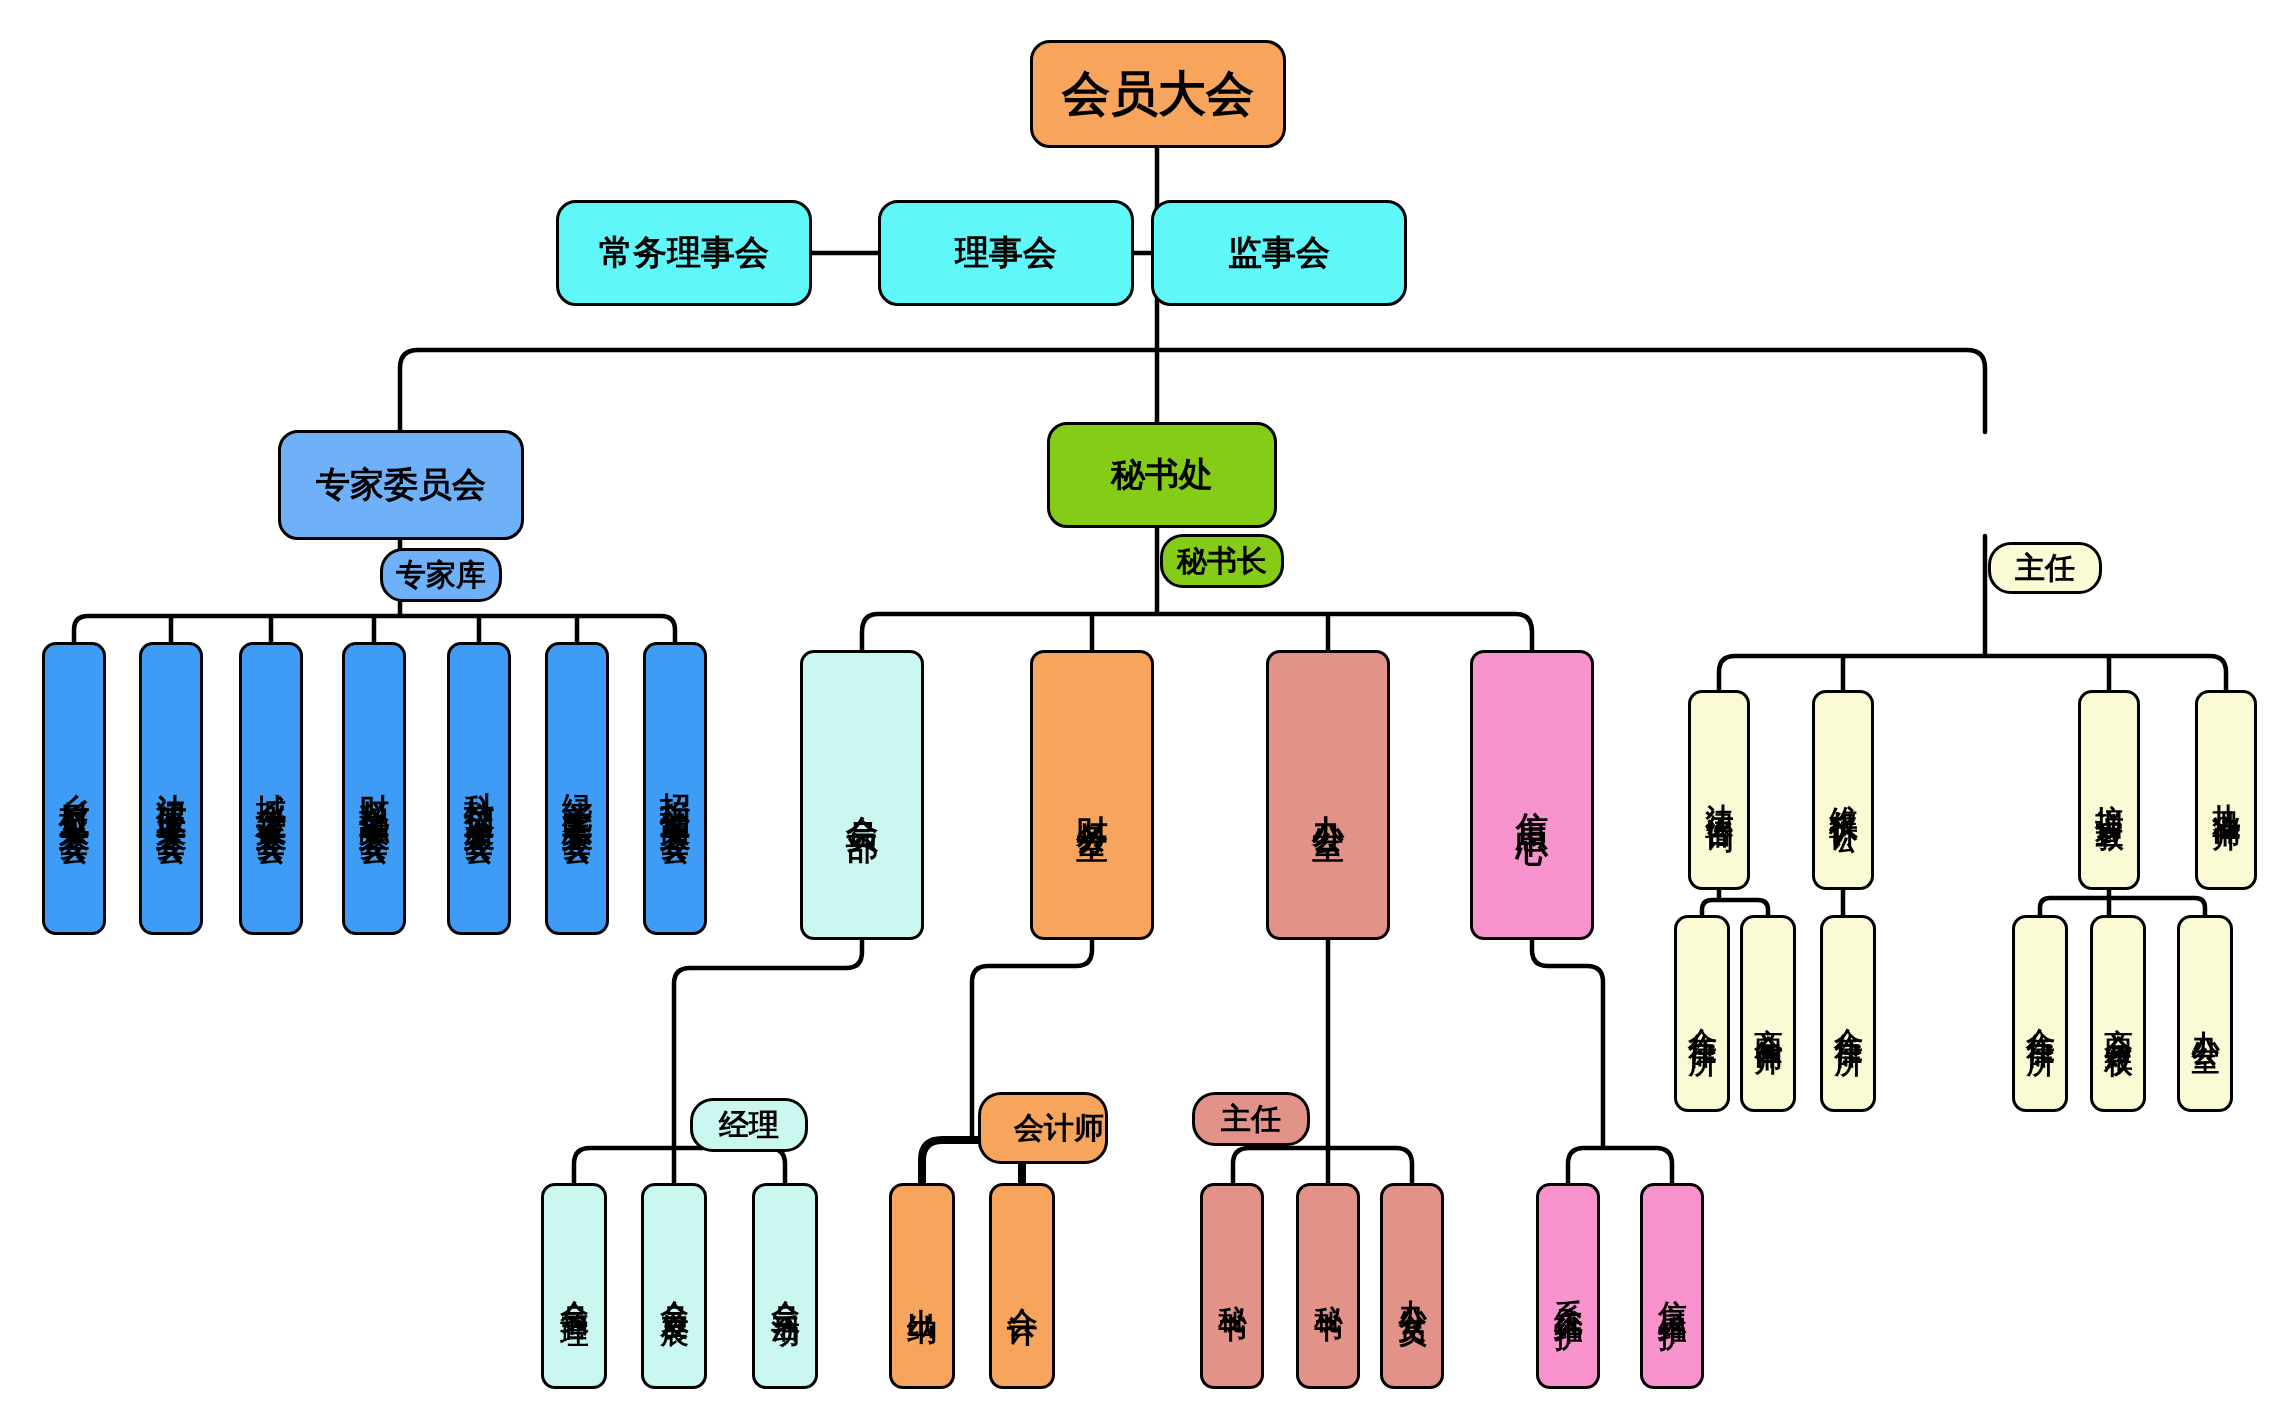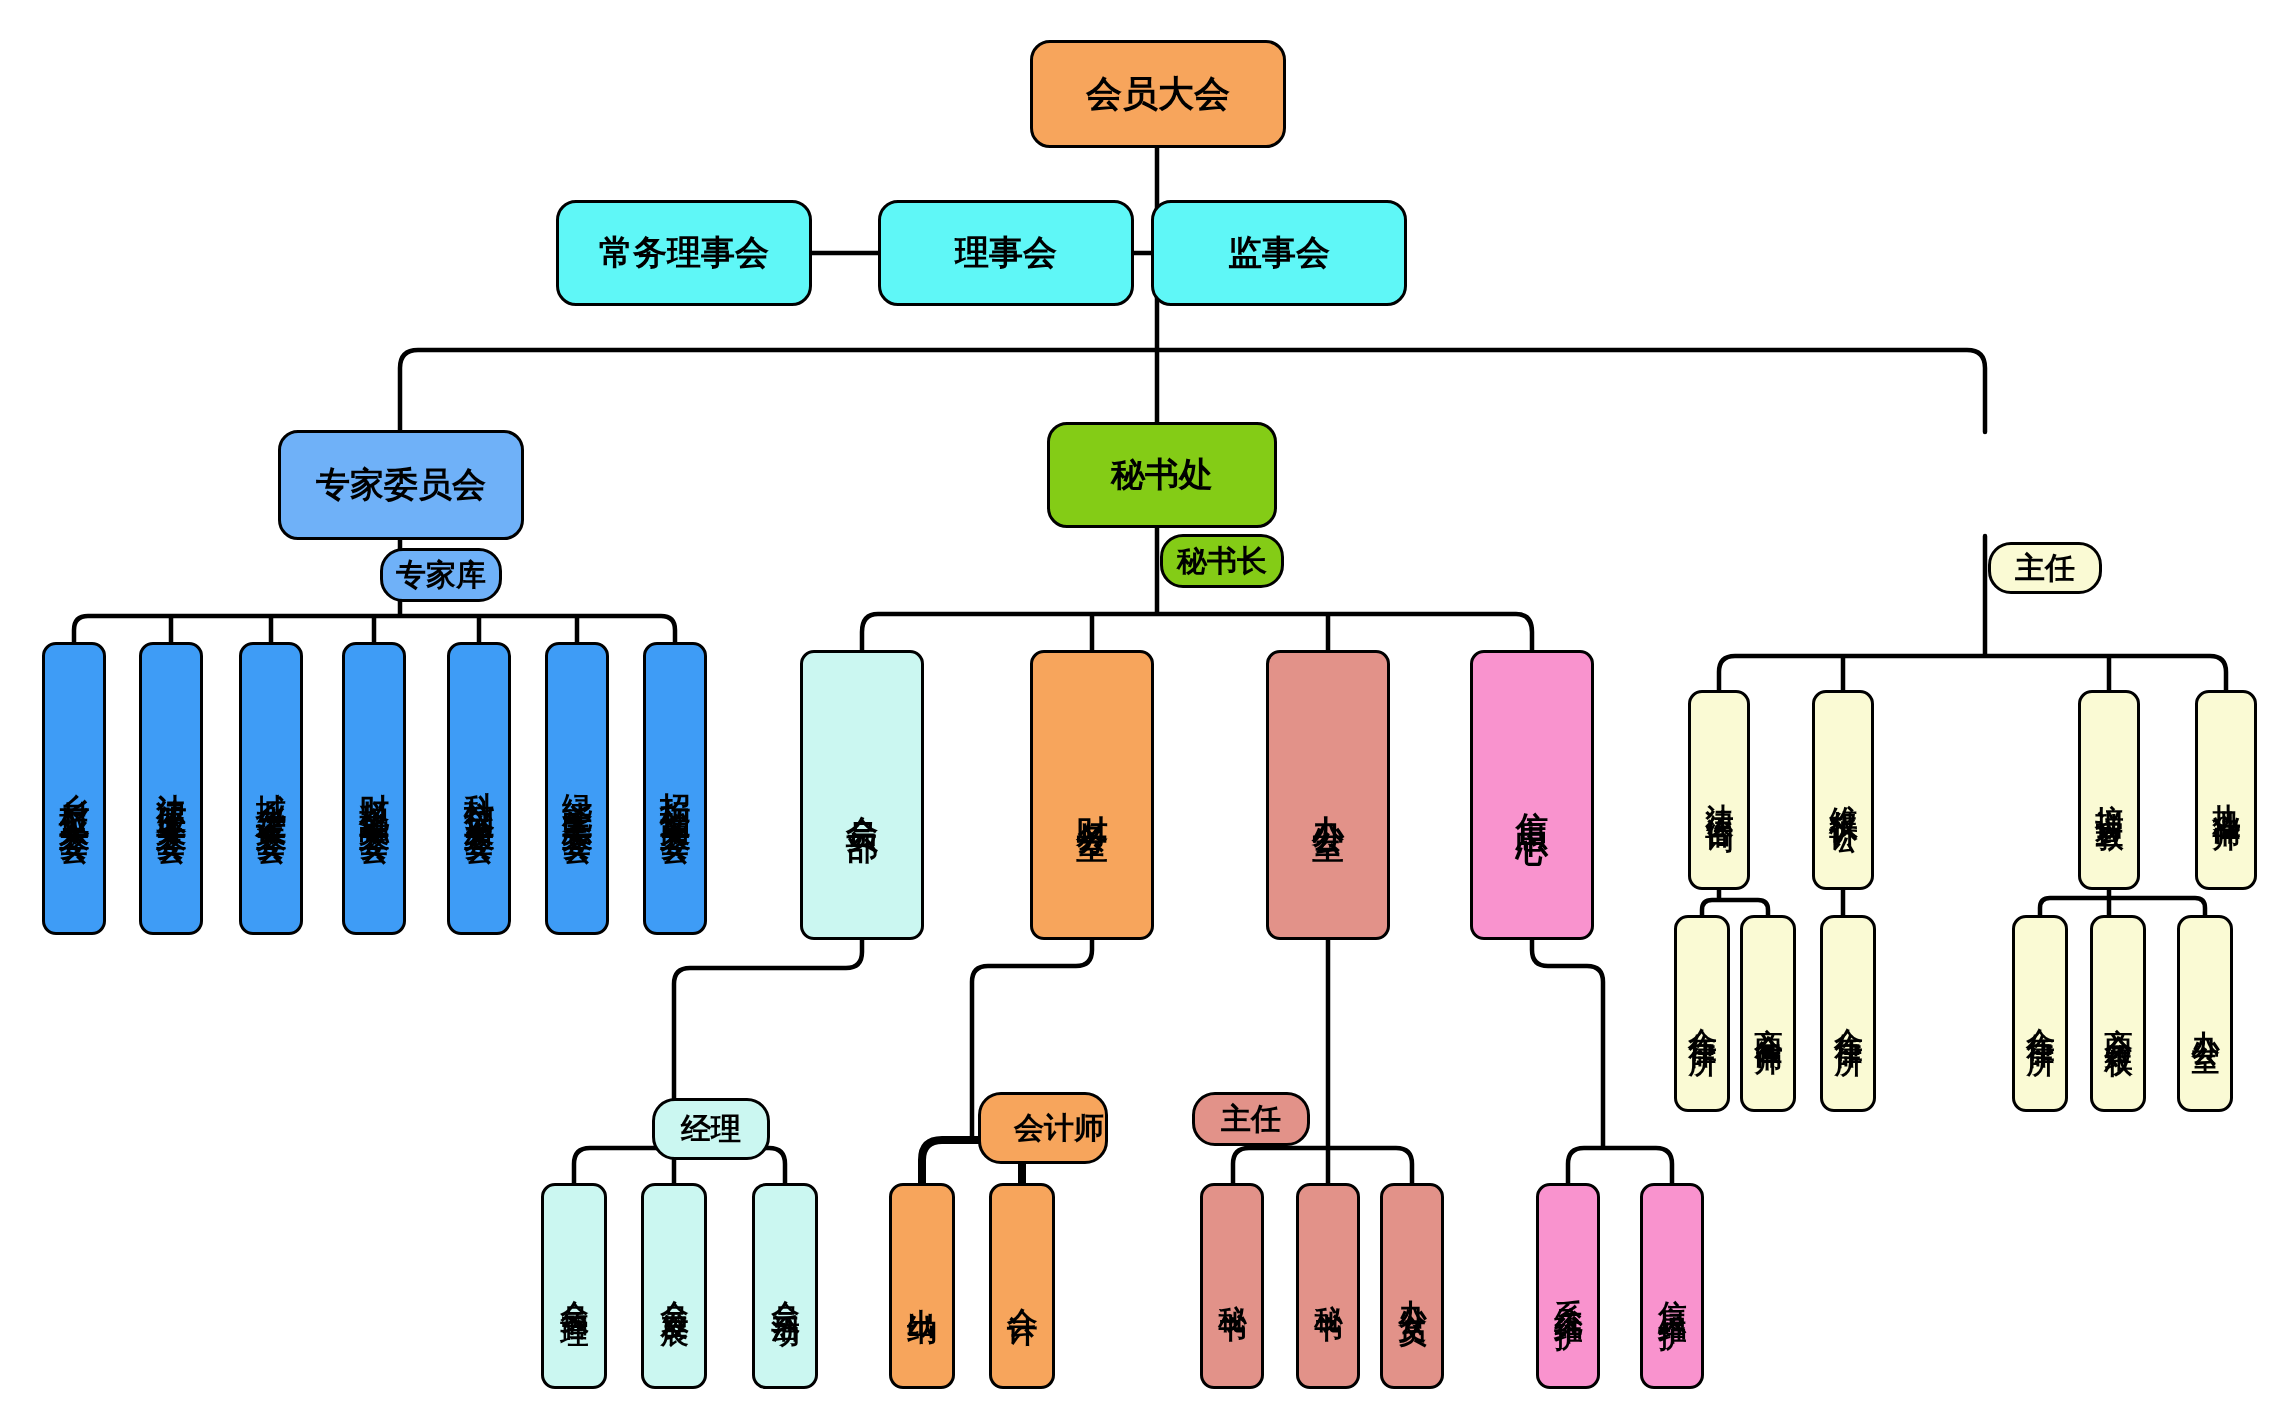--- a/index.html
+++ b/index.html
@@ -14,21 +14,21 @@
   .v{border-radius:14px;writing-mode:vertical-rl;text-orientation:upright;letter-spacing:7px;padding-top:10px;}
   .orange{background:#F7A55C;}
   .cyan{background:#5FF7F7;}
   .blue{background:#6FB1F8;}
   .blue2{background:#3E9CF6;}
   .red{background:#84cc16;}
   .ltcyan{background:#CBF7F1;}
   .salmon{background:#E29289;}
   .pink{background:#F993CE;}
   .yellow{background:#FAFAD4;}
-  .fs36{font-size:36px;} .fs34{font-size:34px;} .fs32{font-size:32px;}
+  .fs36{font-size:48px;} .fs34{font-size:34px;} .fs32{font-size:32px;}
   .fs30{font-size:30px;} .fs28{font-size:28px;}
 </style>
 </head>
 <body>
 
 <div id="canvas">
 
   <svg id="wires" width="2290" height="1422" viewBox="0 0 2290 1422">
     <g stroke="#000" stroke-width="4.5" fill="none" stroke-linecap="round" stroke-linejoin="round">
 
@@ -72,21 +72,21 @@
   <div class="node v blue2 fs30" style="left:643px;top:642px;width:64px;height:293px;">招标招商专委会</div>
 
   <div class="node h red fs34" style="left:1047px;top:422px;width:230px;height:106px;">秘书处</div>
   <div class="node tag red fs30" style="left:1160px;top:534px;width:124px;height:54px;">秘书长</div>
 
   <div class="node v ltcyan fs32" style="left:800px;top:650px;width:124px;height:290px;">会员部</div>
   <div class="node v orange fs32" style="left:1030px;top:650px;width:124px;height:290px;">财务室</div>
   <div class="node v salmon fs32" style="left:1266px;top:650px;width:124px;height:290px;">办公室</div>
   <div class="node v pink fs32" style="left:1470px;top:650px;width:124px;height:290px;">信息中心</div>
 
-  <div class="node tag ltcyan fs30" style="left:652px;top:1098px;width:118px;height:62px;">经理</div>
+  <div class="node tag ltcyan fs30" style="left:690px;top:1098px;width:118px;height:54px;">经理</div>
   <div class="node v ltcyan fs28" style="left:541px;top:1183px;width:66px;height:206px;">会员管理</div>
   <div class="node v ltcyan fs28" style="left:641px;top:1183px;width:66px;height:206px;">会员发展</div>
   <div class="node v ltcyan fs28" style="left:752px;top:1183px;width:66px;height:206px;">会员活动</div>
 
   <div class="node tag orange fs30" style="left:978px;top:1092px;width:130px;height:72px;padding-left:32px;">会计师</div>
   <div class="node v orange fs30" style="left:889px;top:1183px;width:66px;height:206px;">出纳</div>
   <div class="node v orange fs30" style="left:989px;top:1183px;width:66px;height:206px;">会计</div>
 
   <div class="node tag salmon fs30" style="left:1192px;top:1092px;width:118px;height:54px;">主任</div>
   <div class="node v salmon fs28" style="left:1200px;top:1183px;width:64px;height:206px;">秘书</div>

